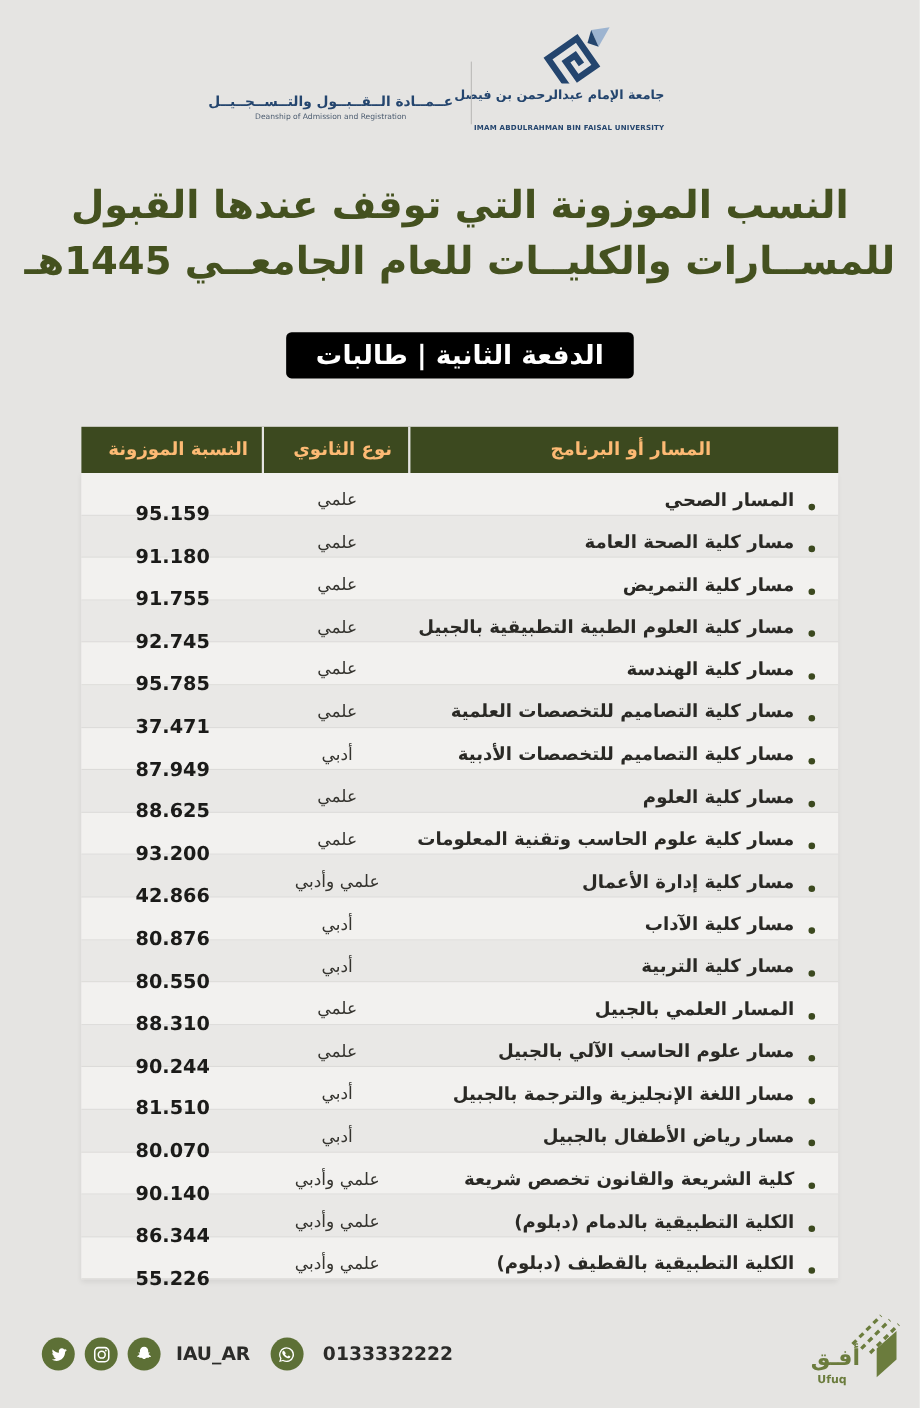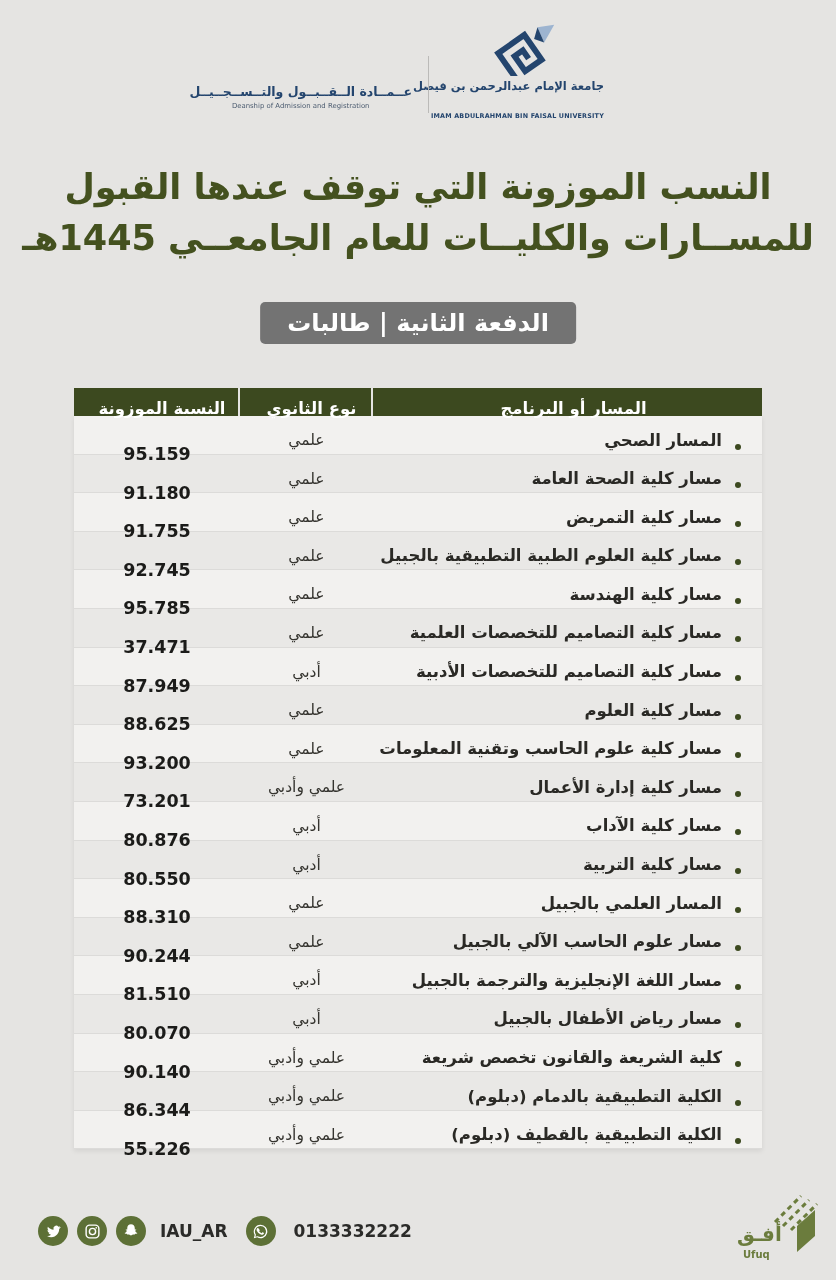--- a/index.html
+++ b/index.html
@@ -23,29 +23,29 @@
   .dean-name-en{font-size:6.9px;color:#4c5c70;white-space:nowrap;margin-top:3px;}
   
   .title{
     position:absolute;left:0;right:0;top:162px;
     text-align:center;color:#44511f;
     font-size:35px;font-weight:bold;line-height:51px;
   }
   
   .badge{
     position:absolute;top:302px;left:50%;transform:translateX(-50%);
-    background:#737373;color:#ffffff;
+    background:#000000;color:#ffffff;
     font-size:24px;font-weight:bold;
     padding:7px 27px;border-radius:5px;white-space:nowrap;
   }
   
   .table{position:absolute;top:388px;left:74px;width:688px;}
   .thead{display:grid;grid-template-columns:1fr 133px 166px;}
   .th{
-    background:#3c491f;color:#ffffff;height:28px;line-height:42px;
+    background:#3c491f;color:#fdba74;height:42px;line-height:42px;
     text-align:center;font-size:16.5px;font-weight:bold;padding-left:12px;
   }
   .th:nth-child(2),.th:nth-child(3){border-right:2px solid #e5e4e2;}
   .tbody{box-shadow:0 2px 5px rgba(0,0,0,.08);}
   .row{
     display:grid;grid-template-columns:1fr 133px 166px;
     align-items:center;height:37.6px;
     background:#f2f1ef;border-bottom:1px solid #dcdbd9;
   }
   .row.alt{background:#e9e8e6;}
@@ -195,21 +195,21 @@
       <div class="cell-type">علمي</div>
       <div class="cell-value">93.200</div>
     </div>
 
     <div class="row alt">
       <div class="cell-program">
         <span class="bullet"></span>
         <span>مسار كلية إدارة الأعمال</span>
       </div>
       <div class="cell-type">علمي وأدبي</div>
-      <div class="cell-value">73.201</div>
+      <div class="cell-value">42.866</div>
     </div>
 
     <div class="row">
       <div class="cell-program">
         <span class="bullet"></span>
         <span>مسار كلية الآداب</span>
       </div>
       <div class="cell-type">أدبي</div>
       <div class="cell-value">80.876</div>
     </div>

